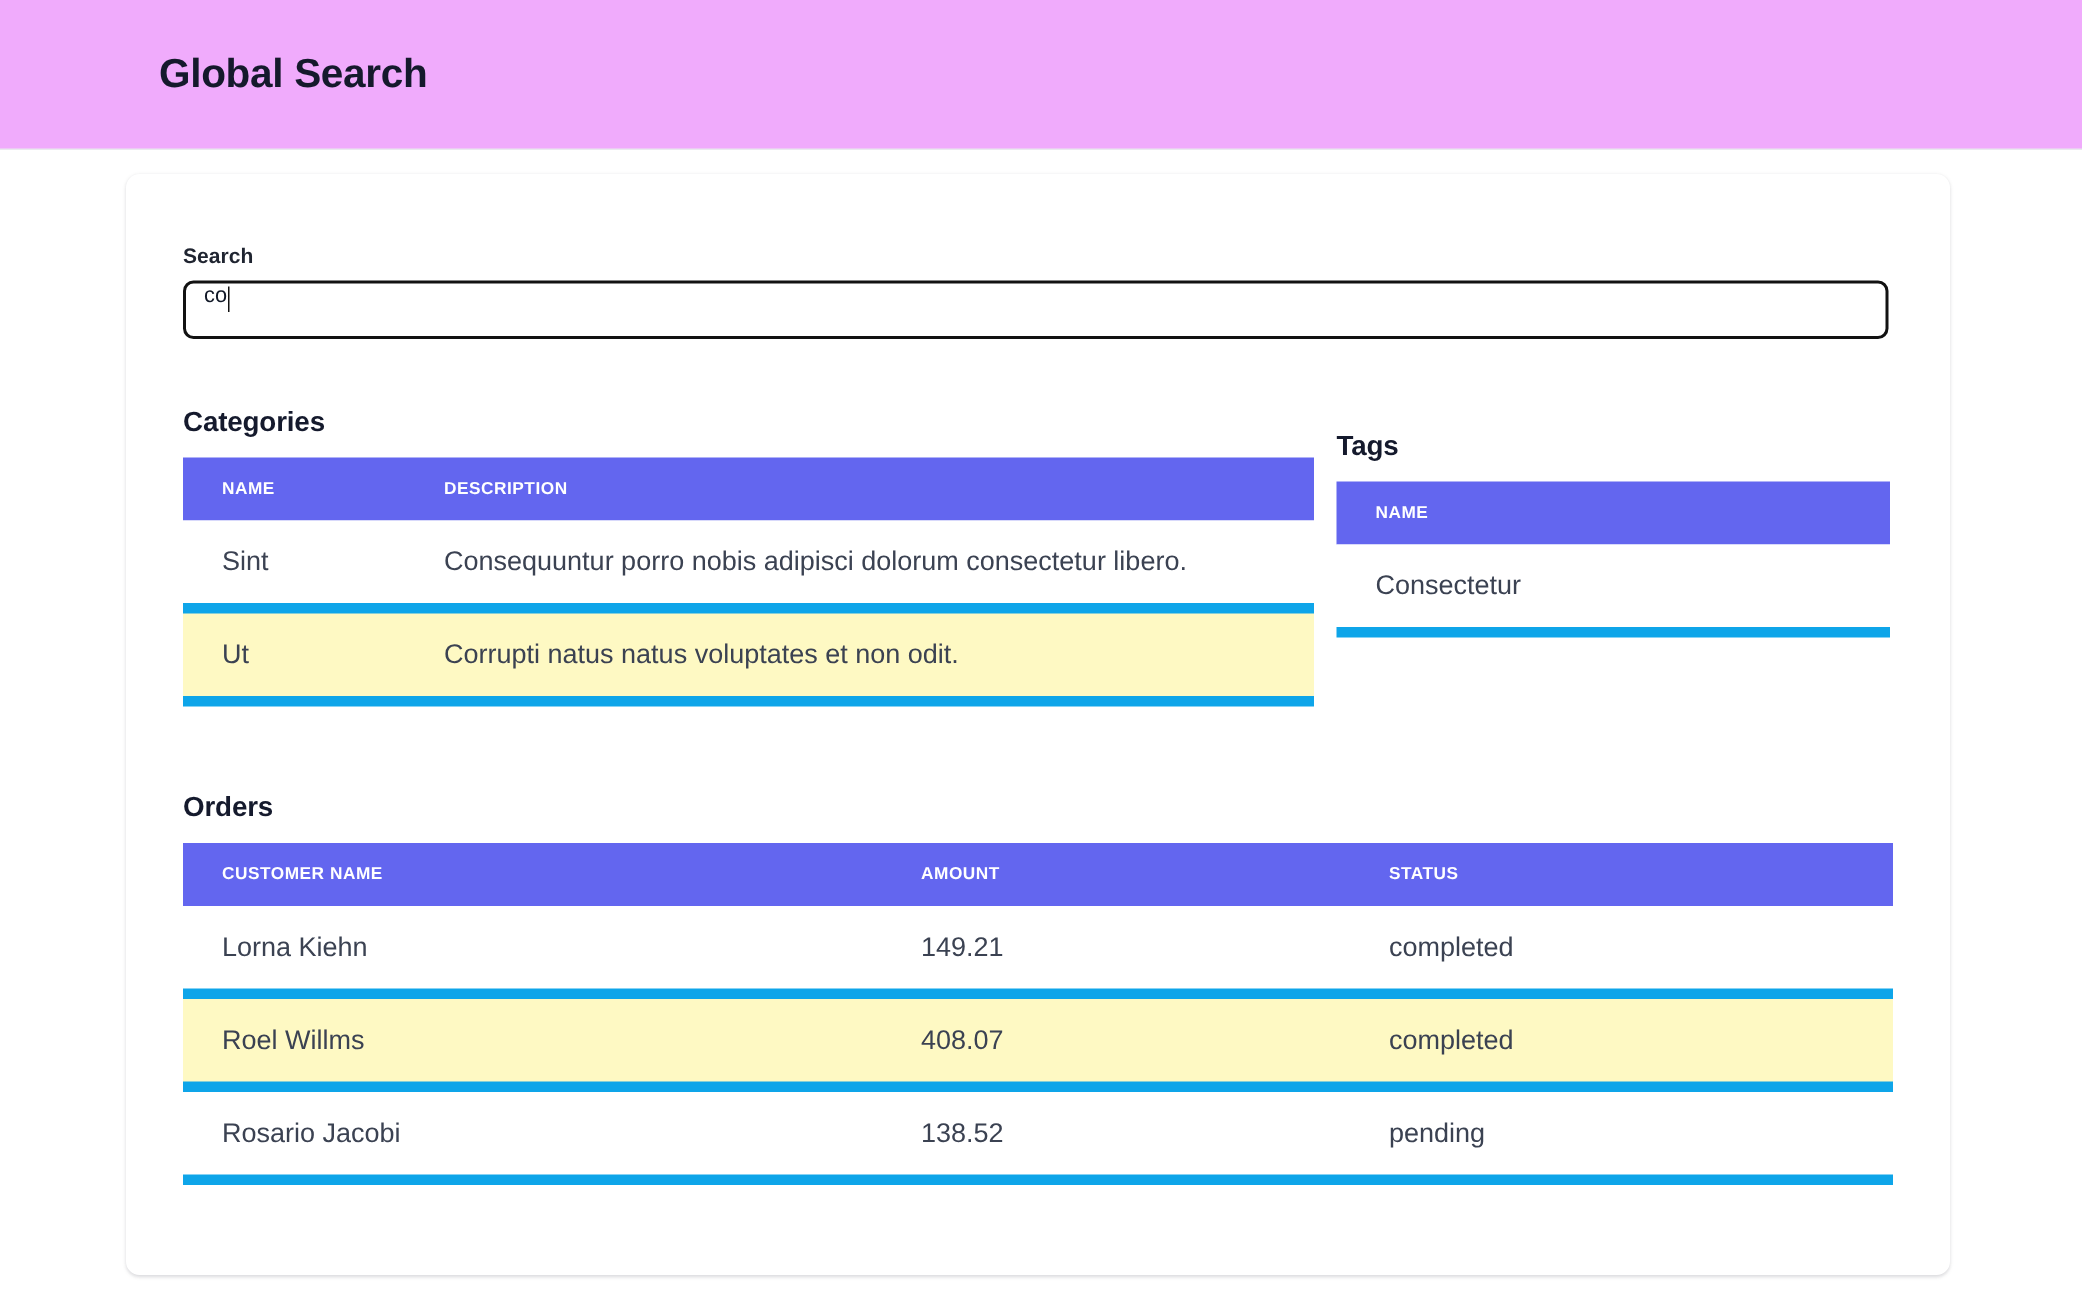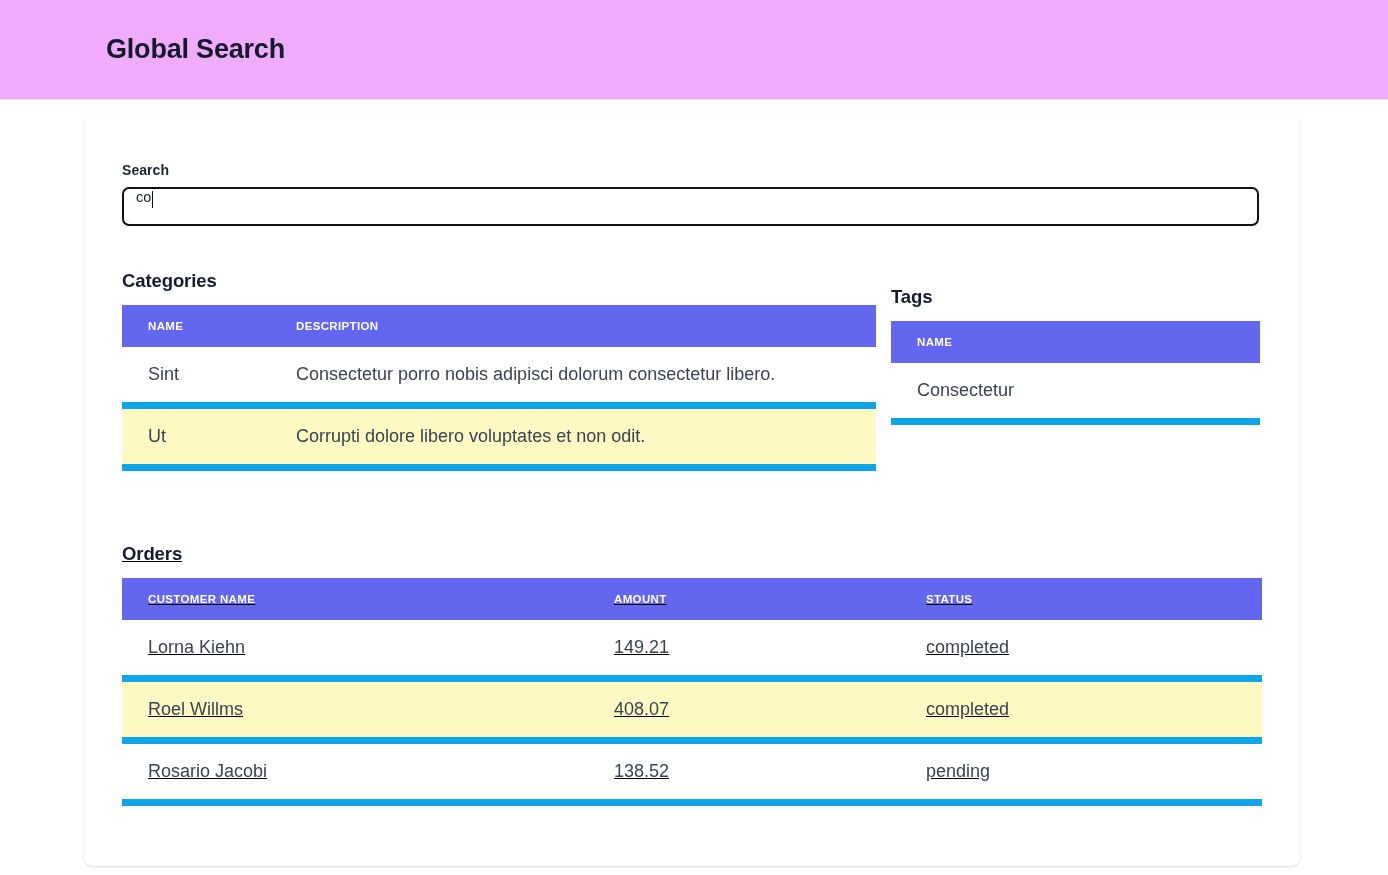--- a/index.html
+++ b/index.html
@@ -122,21 +122,21 @@
   table.data-table tbody tr.even td { background: #ffffff; }
 
   
   .cat-col-name { width: 148px; }
   .cat-col-desc { width: auto; }
   .ord-col-name { width: 466px; }
   .ord-col-amount { width: 312px; }
   .ord-col-status { width: auto; }
 
   
-  .orders-section { margin-top: 72px; text-decoration: underline; }
+  .orders-section { margin-top: 56px; }
 </style>
 </head>
 <body>
 
 <div class="page-header">
   <h1 class="page-title">Global Search</h1>
 </div>
 
 <div class="content-area">
   <div class="card">
@@ -160,25 +160,25 @@
           </colgroup>
           <thead>
             <tr>
               <th>NAME</th>
               <th>DESCRIPTION</th>
             </tr>
           </thead>
           <tbody>
             <tr class="even">
               <td>Sint</td>
-              <td>Consectetur porro nobis adipisci dolorum consectetur libero.</td>
+              <td>Consequuntur porro nobis adipisci dolorum consectetur libero.</td>
             </tr>
             <tr class="odd">
               <td>Ut</td>
-              <td>Corrupti dolore libero voluptates et non odit.</td>
+              <td>Corrupti natus natus voluptates et non odit.</td>
             </tr>
           </tbody>
         </table>
       </div>
 
       <div class="col-tags">
         <h2 class="section-title">Tags</h2>
         <table class="data-table">
           <thead>
             <tr>

